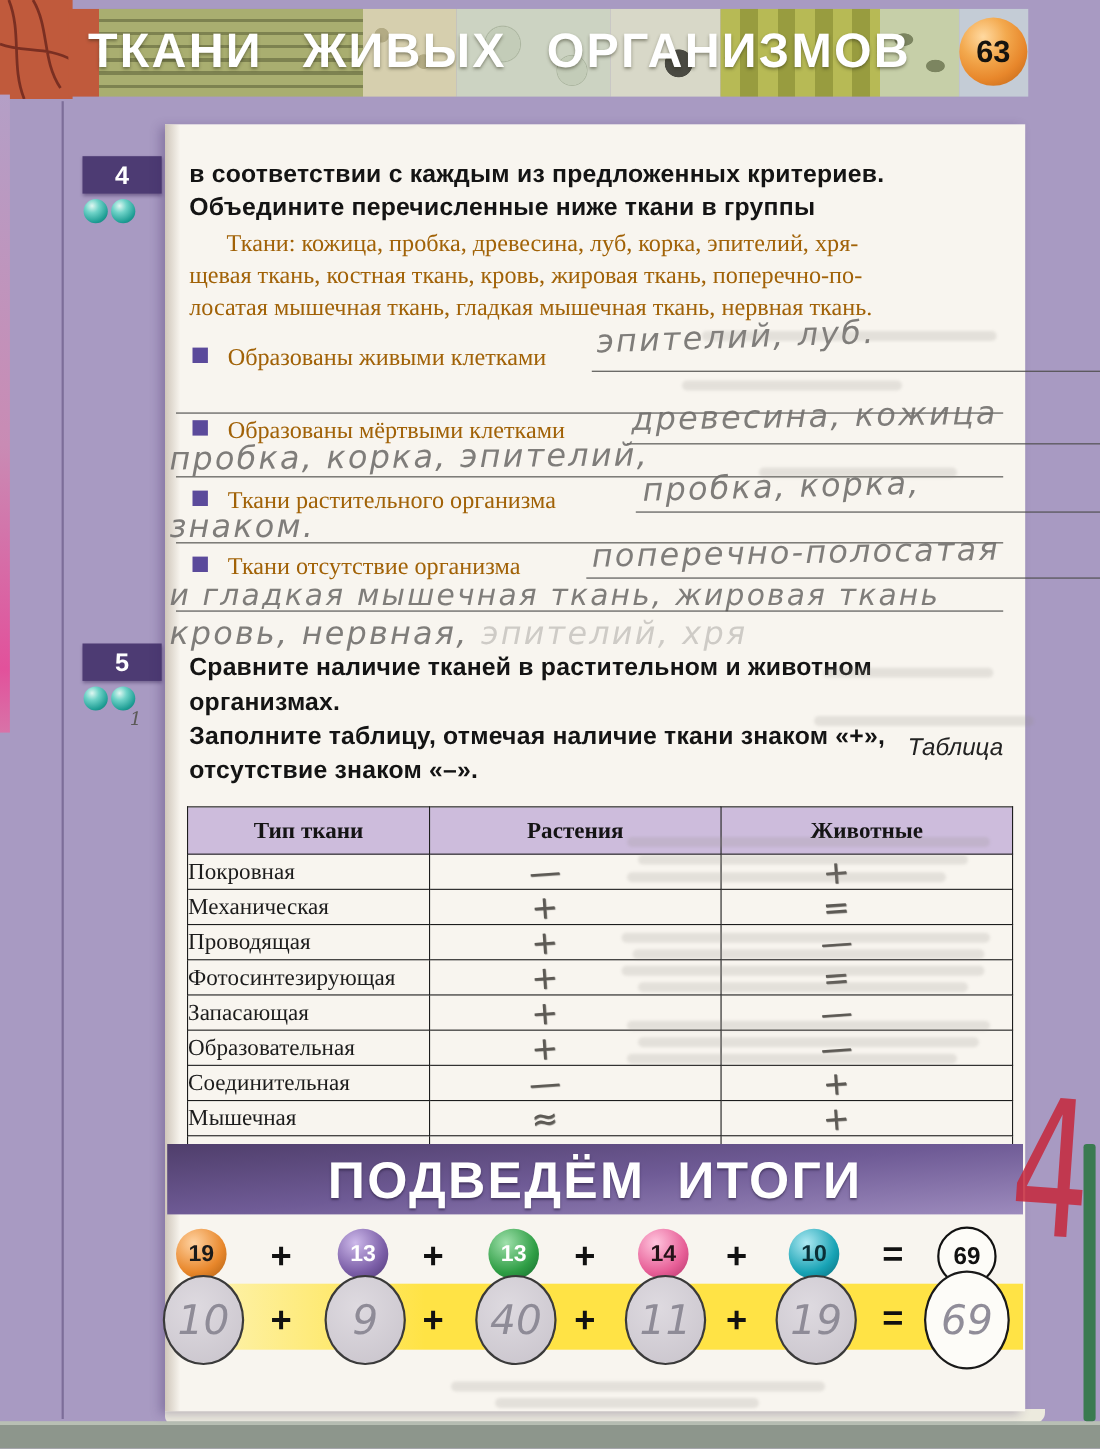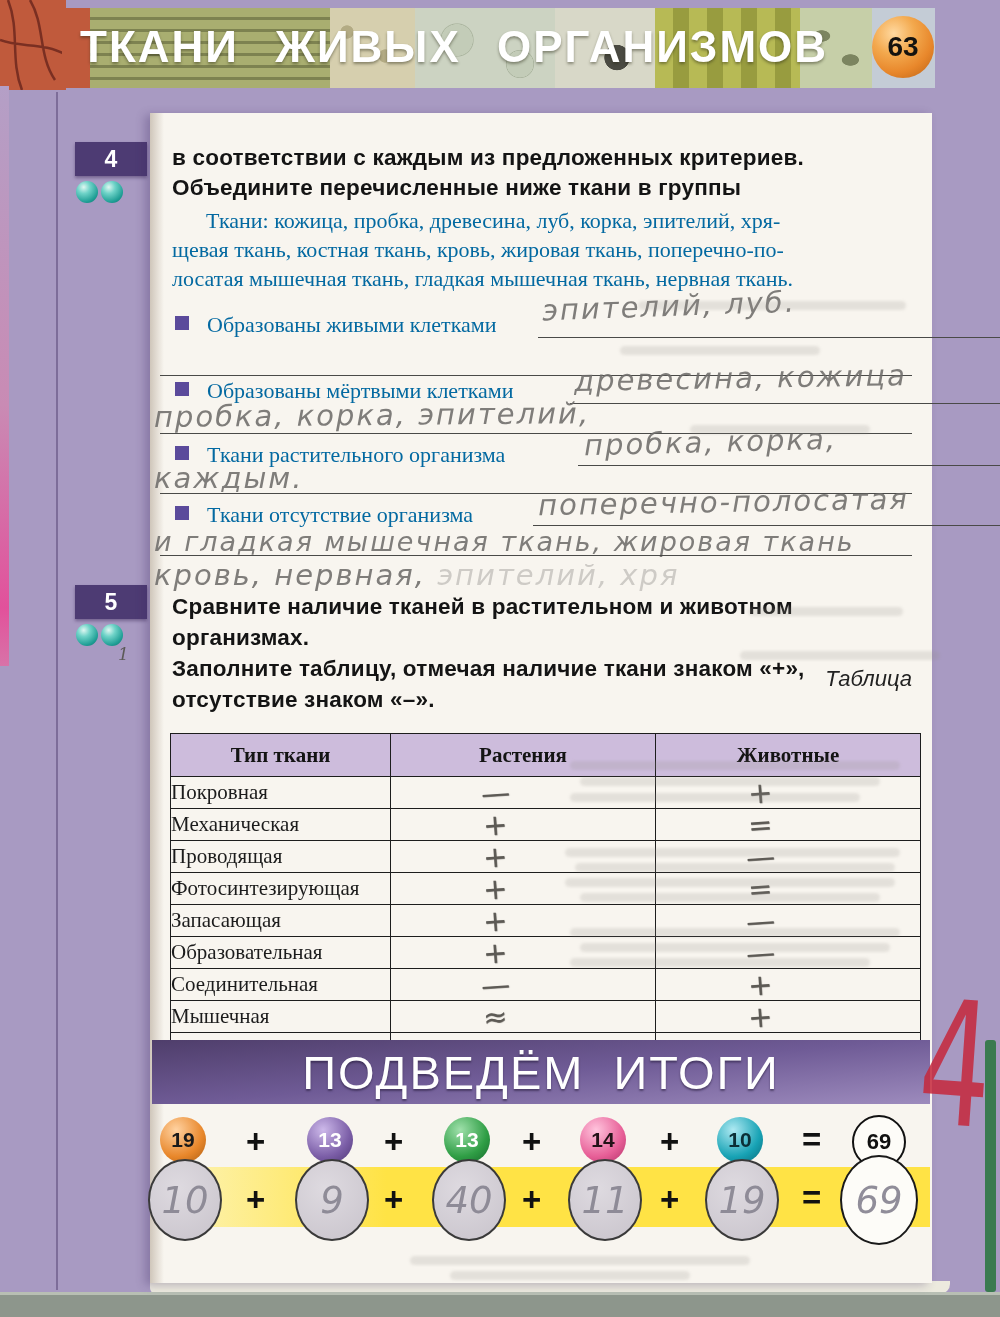--- a/index.html
+++ b/index.html
@@ -46,21 +46,21 @@
     background:radial-gradient(circle at 35% 28%,#dff7f1 0%,#6fd3c8 30%,#1f9e95 70%,#0c6b64 100%);}
   .pencil-one{font-family:"DejaVu Serif",serif;font-style:italic;font-size:17px;color:#5c5a58;}
 
   
   .page{left:150px;top:113px;width:782px;height:1170px;background:#f8f5ef;
     box-shadow:-5px 2px 9px rgba(60,40,95,.30);}
   .page::before{content:"";position:absolute;left:0;top:0;width:14px;height:100%;
     background:linear-gradient(90deg,#cfc6ba,rgba(248,245,239,0));}
 
   .h-bold{font-size:22.5px;font-weight:700;color:#141414;line-height:30px;letter-spacing:.2px;}
-  .serif{font-family:"Liberation Serif",serif;font-size:22px;color:#0369a1;line-height:29px;}
+  .serif{font-family:"Liberation Serif",serif;font-size:22px;color:#a16207;line-height:29px;}
   .bullet-sq{width:14px;height:14px;background:#5b4a9b;display:inline-block;}
   .rule{height:0;border-top:1.6px solid #4a4a48;}
   .hw{font-family:"DejaVu Sans",sans-serif;font-style:italic;font-size:29px;color:#6f6d6b;
       letter-spacing:2px;white-space:nowrap;opacity:.88;}
   .hw .faint{opacity:.35;text-align:right;}
   .caption{font-size:22px;font-style:italic;color:#222;}
 
   
   table.tissue{border-collapse:collapse;width:750px;table-layout:fixed;background:transparent;}
   table.tissue th,table.tissue td{border:1.6px solid #1d1d1d;font-family:"Liberation Serif",serif;}
@@ -69,21 +69,21 @@
   td.lbl{padding-left:10px;}
   td.c{text-align:center;}
   .mark{font-family:"DejaVu Sans",sans-serif;font-size:29px;font-weight:400;color:#5d5a55;
     display:inline-block;transform:rotate(-4deg) translate(-28px,-1px);
     text-shadow:0.6px 0.6px 0.8px #7a7772;line-height:1;}
 
   
   .summary-banner{left:2px;top:927px;width:778px;height:64px;
     background:linear-gradient(175deg,#4f3e6b 0%,#6f5b96 50%,#9d8bbd 100%);
     display:flex;align-items:center;justify-content:center;}
-  .summary-title{font-size:47px;font-weight:400;color:#fff;letter-spacing:2px;word-spacing:14px;
+  .summary-title{font-size:47px;font-weight:700;color:#fff;letter-spacing:2px;word-spacing:14px;
     text-shadow:0 2px 2px rgba(30,20,50,.5);}
   .ball{width:46px;height:46px;border-radius:50%;display:flex;align-items:center;justify-content:center;
     font-size:21px;font-weight:800;}
   .ball-1{background:radial-gradient(circle at 35% 28%,#ffd2a1,#e8872b 60%,#a85a10);color:#1a1a1a;}
   .ball-2{background:radial-gradient(circle at 35% 28%,#cdb9ea,#7b5ea7 60%,#4c3472);color:#fff;}
   .ball-3{background:radial-gradient(circle at 35% 28%,#9fe0ab,#2f9e45 60%,#14662a);color:#fff;}
   .ball-4{background:radial-gradient(circle at 35% 28%,#ffc4dd,#e75f97 60%,#b02f66);color:#241318;}
   .ball-5{background:radial-gradient(circle at 35% 28%,#aee9f2,#18a3b5 60%,#076575);color:#0b2f36;}
   .total-circle{width:50px;height:50px;border-radius:50%;border:2.5px solid #111;background:#fdfcf8;
     display:flex;align-items:center;justify-content:center;font-size:22px;font-weight:800;color:#111;}
@@ -171,21 +171,21 @@
   <div class="abs serif" style="left:57px;top:263px;">Образованы мёртвыми клетками</div>
   <div class="abs hw" style="left:424px;top:248px;transform:rotate(-1deg);">древесина, кожица</div>
   <div class="abs rule" style="left:420px;top:290px;width:492px;"></div>
   <div class="abs hw" style="left:4px;top:285px;transform:rotate(-0.5deg);">пробка, корка, эпителий,</div>
   <div class="abs rule" style="left:10px;top:320px;width:752px;"></div>
 
   <div class="abs bullet-sq" style="left:25px;top:333px;"></div>
   <div class="abs serif" style="left:57px;top:327px;">Ткани растительного организма</div>
   <div class="abs hw" style="left:434px;top:312px;transform:rotate(-1.5deg);">пробка, корка,</div>
   <div class="abs rule" style="left:428px;top:352px;width:484px;"></div>
-  <div class="abs hw" style="left:4px;top:348px;">каждым.</div>
+  <div class="abs hw" style="left:4px;top:348px;">знаком.</div>
   <div class="abs rule" style="left:10px;top:380px;width:752px;"></div>
 
   <div class="abs bullet-sq" style="left:25px;top:393px;"></div>
   <div class="abs serif" style="left:57px;top:387px;">Ткани отсутствие организма</div>
   <div class="abs hw" style="left:388px;top:372px;transform:rotate(-1deg);">поперечно-полосатая</div>
   <div class="abs rule" style="left:383px;top:412px;width:529px;"></div>
   <div class="abs hw" style="left:4px;top:413px;font-size:27px;">и гладкая мышечная ткань, жировая ткань</div>
   <div class="abs rule" style="left:10px;top:442px;width:752px;"></div>
   <div class="abs hw" style="left:4px;top:445px;">
     <span>кровь, нервная,</span>

